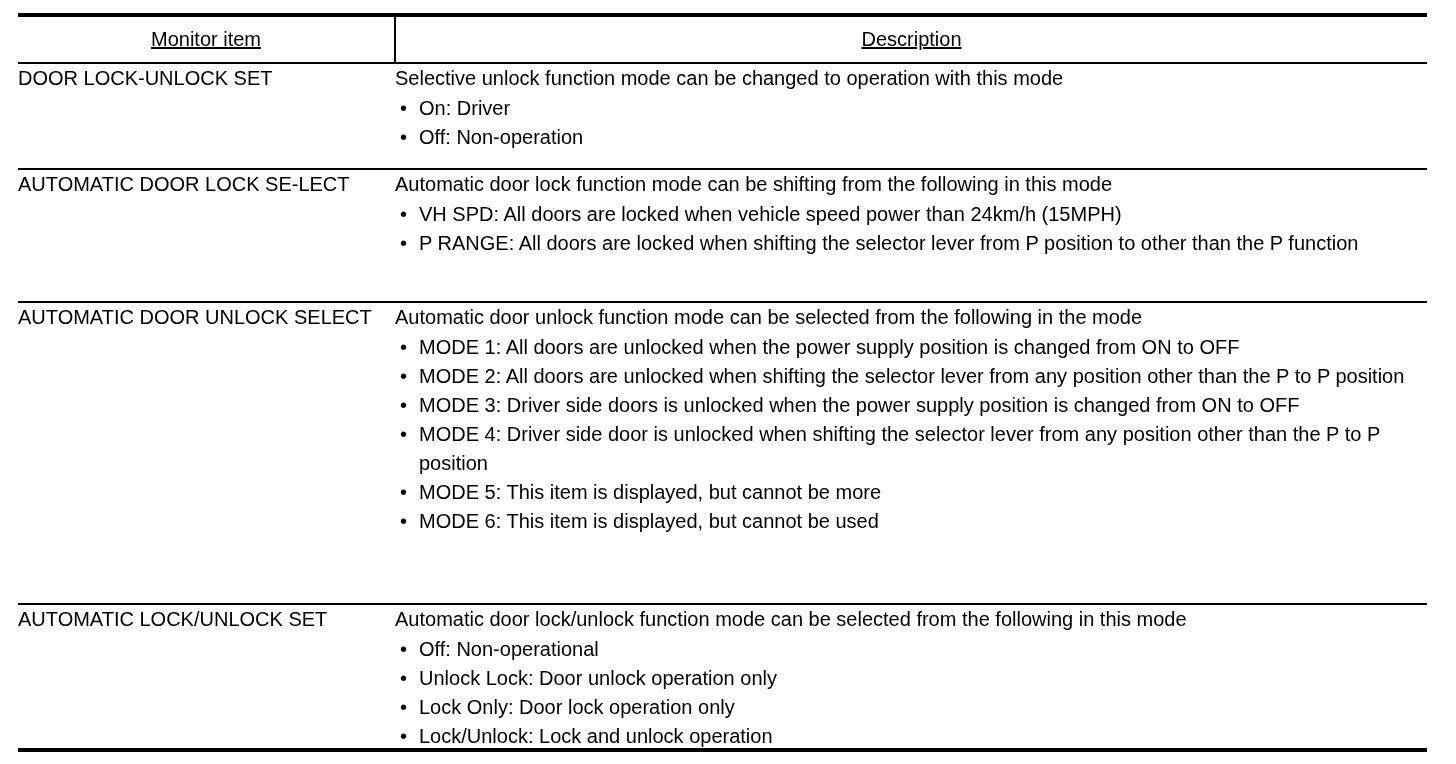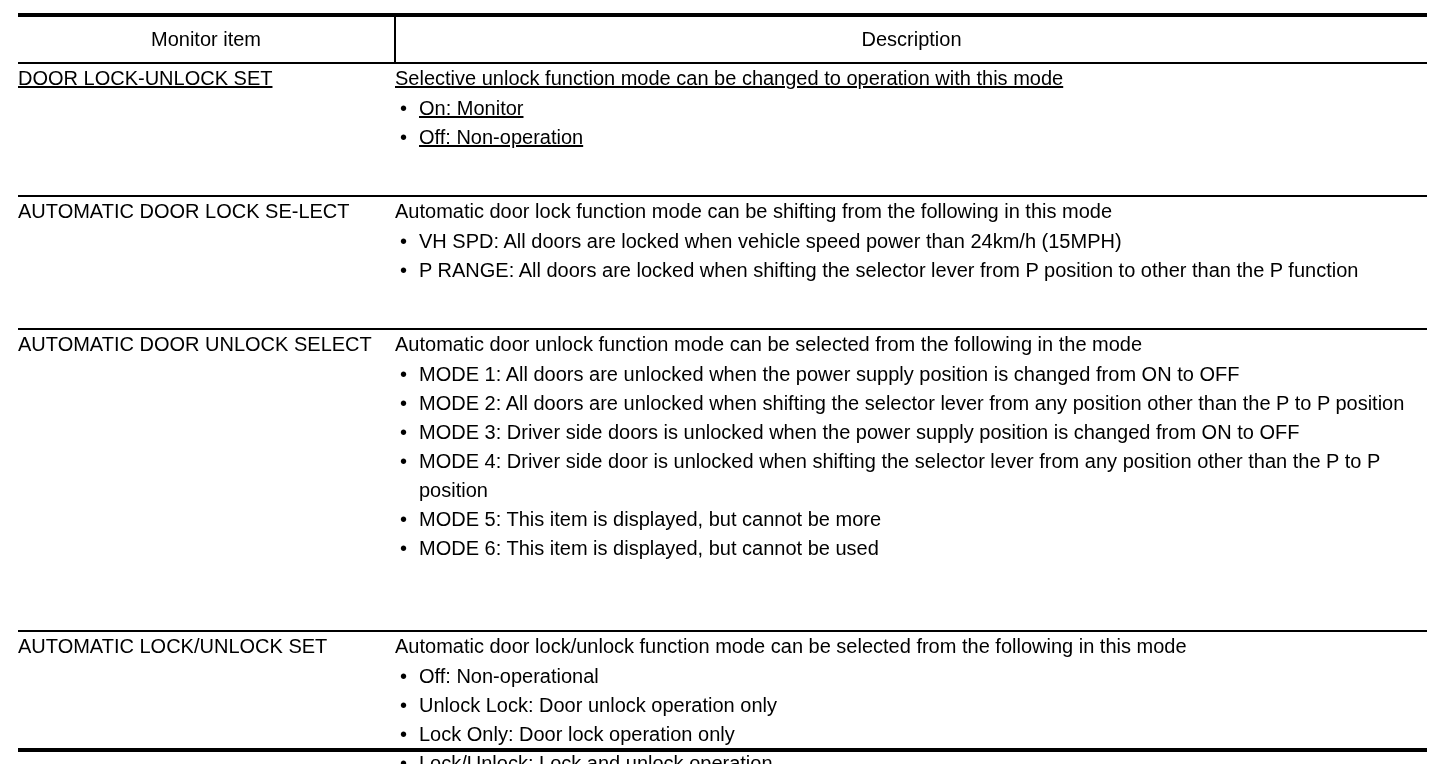--- a/index.html
+++ b/index.html
@@ -53,20 +53,21 @@
   }
 
   
   .header-row th {
     border-bottom: 2px solid #000000;
     text-align: center;
     font-weight: normal;
     font-size: 20px;
     line-height: 1.2;
     padding: 10px 6px 11px 6px;
+    text-decoration: underline;
   }
   .header-row th.th-item {
     border-right: 2px solid #000000;
   }
 
   
   .body-row > td {
     border-bottom: 2px solid #000000;
   }
   .body-row:last-of-type > td {
@@ -114,21 +115,21 @@
     left: 5px;
     top: 0;
     line-height: 1.45;
     font-size: 20px;
   }
   .bullet-text {
     display: block;
   }
 
   
-  .row-h1 { height: 133px; text-decoration: underline; }
+  .row-h1 { height: 106px; }
   .row-h2 { height: 133px; margin-top: 20px; }
   .row-h3 { height: 302px; margin-left: 44px; }
   .row-h4 { height: 155px; }
 </style>
 </head>
 <body>
 
 <div class="page">
 
   <div class="rule-top" style="position:absolute;left:18px;top:13px;width:1409px;"></div>
@@ -152,21 +153,21 @@
         <td class="cell-item">
           <div class="item-label-wrap">
             <span class="item-label">DOOR LOCK-UNLOCK SET</span>
           </div>
         </td>
         <td class="cell-desc">
           <p class="desc-intro">Selective unlock function mode can be changed to operation with this mode</p>
           <ul class="bullet-list">
             <li class="bullet-item">
               <span class="bullet-dot">•</span>
-              <span class="bullet-text">On: Monitor</span>
+              <span class="bullet-text">On: Driver</span>
             </li>
             <li class="bullet-item">
               <span class="bullet-dot">•</span>
               <span class="bullet-text">Off: Non-operation</span>
             </li>
           </ul>
         </td>
       </tr>
 
       <tr class="body-row row-h2">

